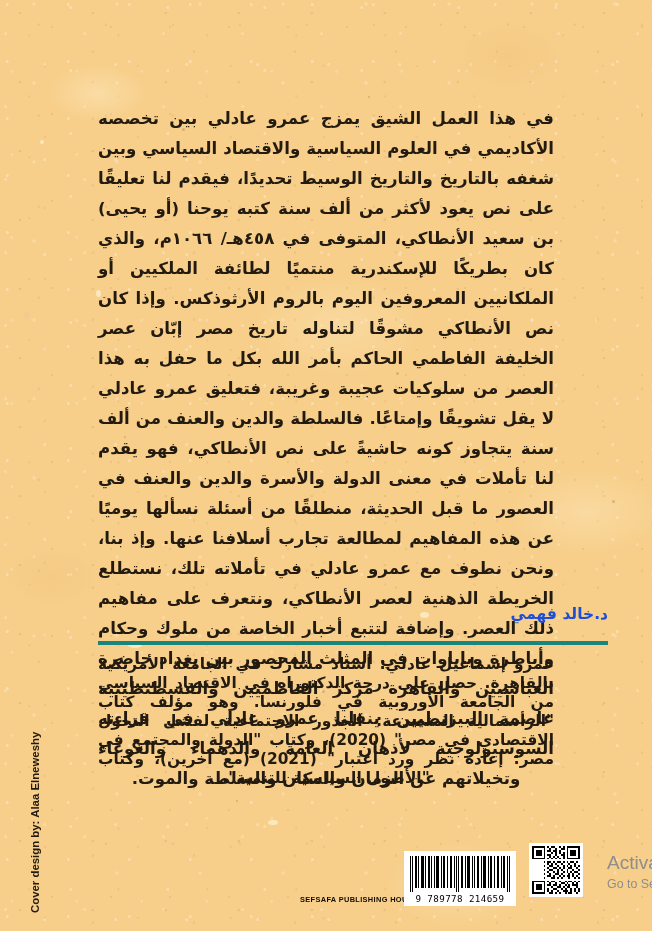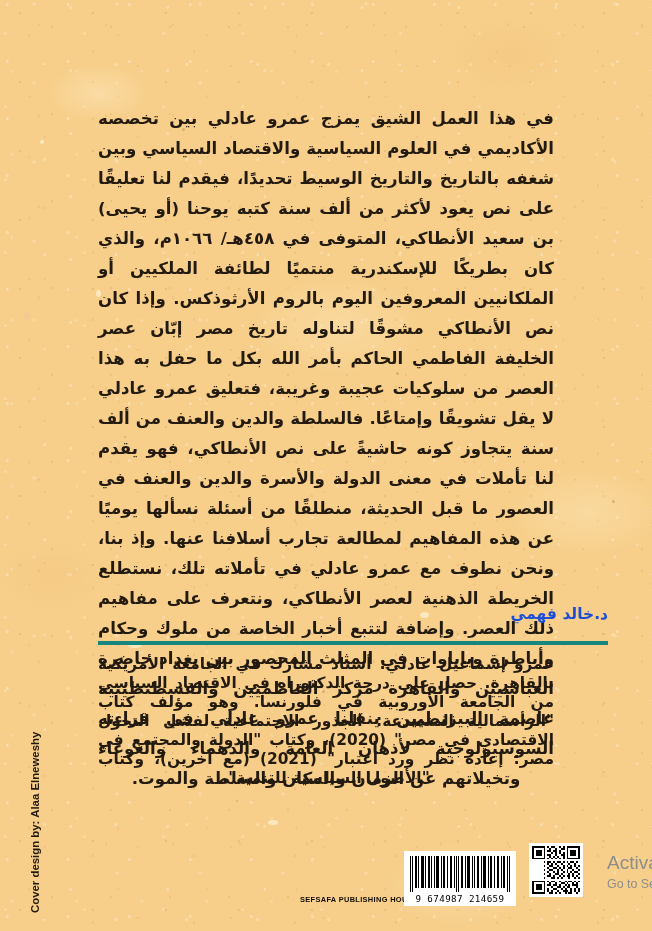--- a/index.html
+++ b/index.html
@@ -343,21 +343,21 @@
           <rect x="79" y="0" width="1" height="32"></rect>
           <rect x="81" y="0" width="2" height="32"></rect>
           <rect x="85" y="0" width="1" height="32"></rect>
           <rect x="88" y="0" width="2" height="32"></rect>
           <rect x="92" y="0" width="1" height="32"></rect>
           <rect x="94" y="0" width="2" height="32"></rect>
           <rect x="98" y="0" width="1" height="36"></rect>
           <rect x="100" y="0" width="1" height="36"></rect>
         </g>
       </svg>
-      <span class="barcode-digits">9  674987  214659</span>
+      <span class="barcode-digits">9  789778  214659</span>
     </div>
 
     <div class="qr-box">
       <svg class="qr-canvas" viewBox="0 0 25 25" shape-rendering="crispEdges">
         <rect width="25" height="25" fill="#ffffff"></rect>
         <g fill="#000000">
 
           <rect x="0" y="0" width="7" height="1"></rect>
             <rect x="0" y="6" width="7" height="1"></rect>
           <rect x="0" y="0" width="1" height="7"></rect>

